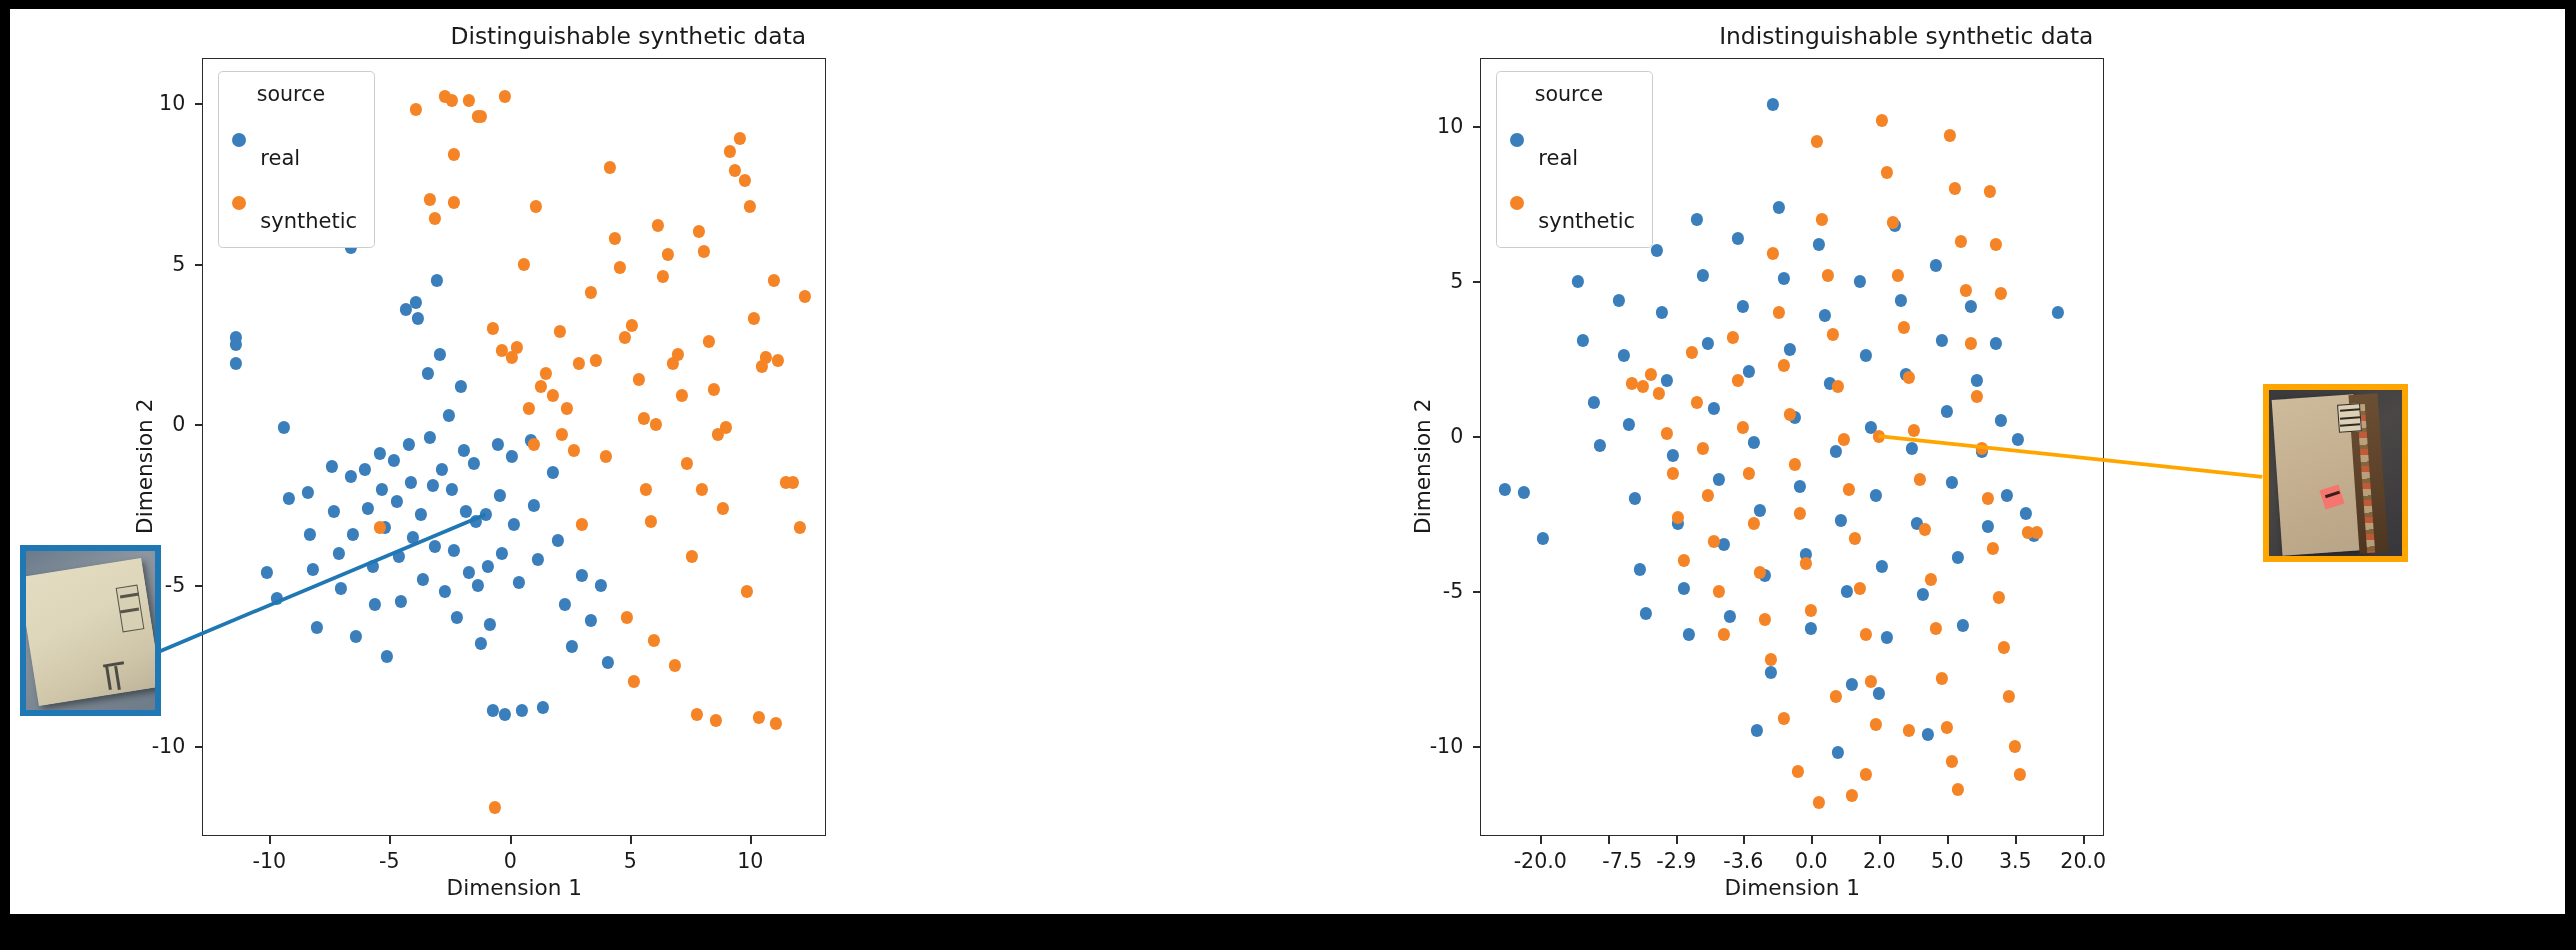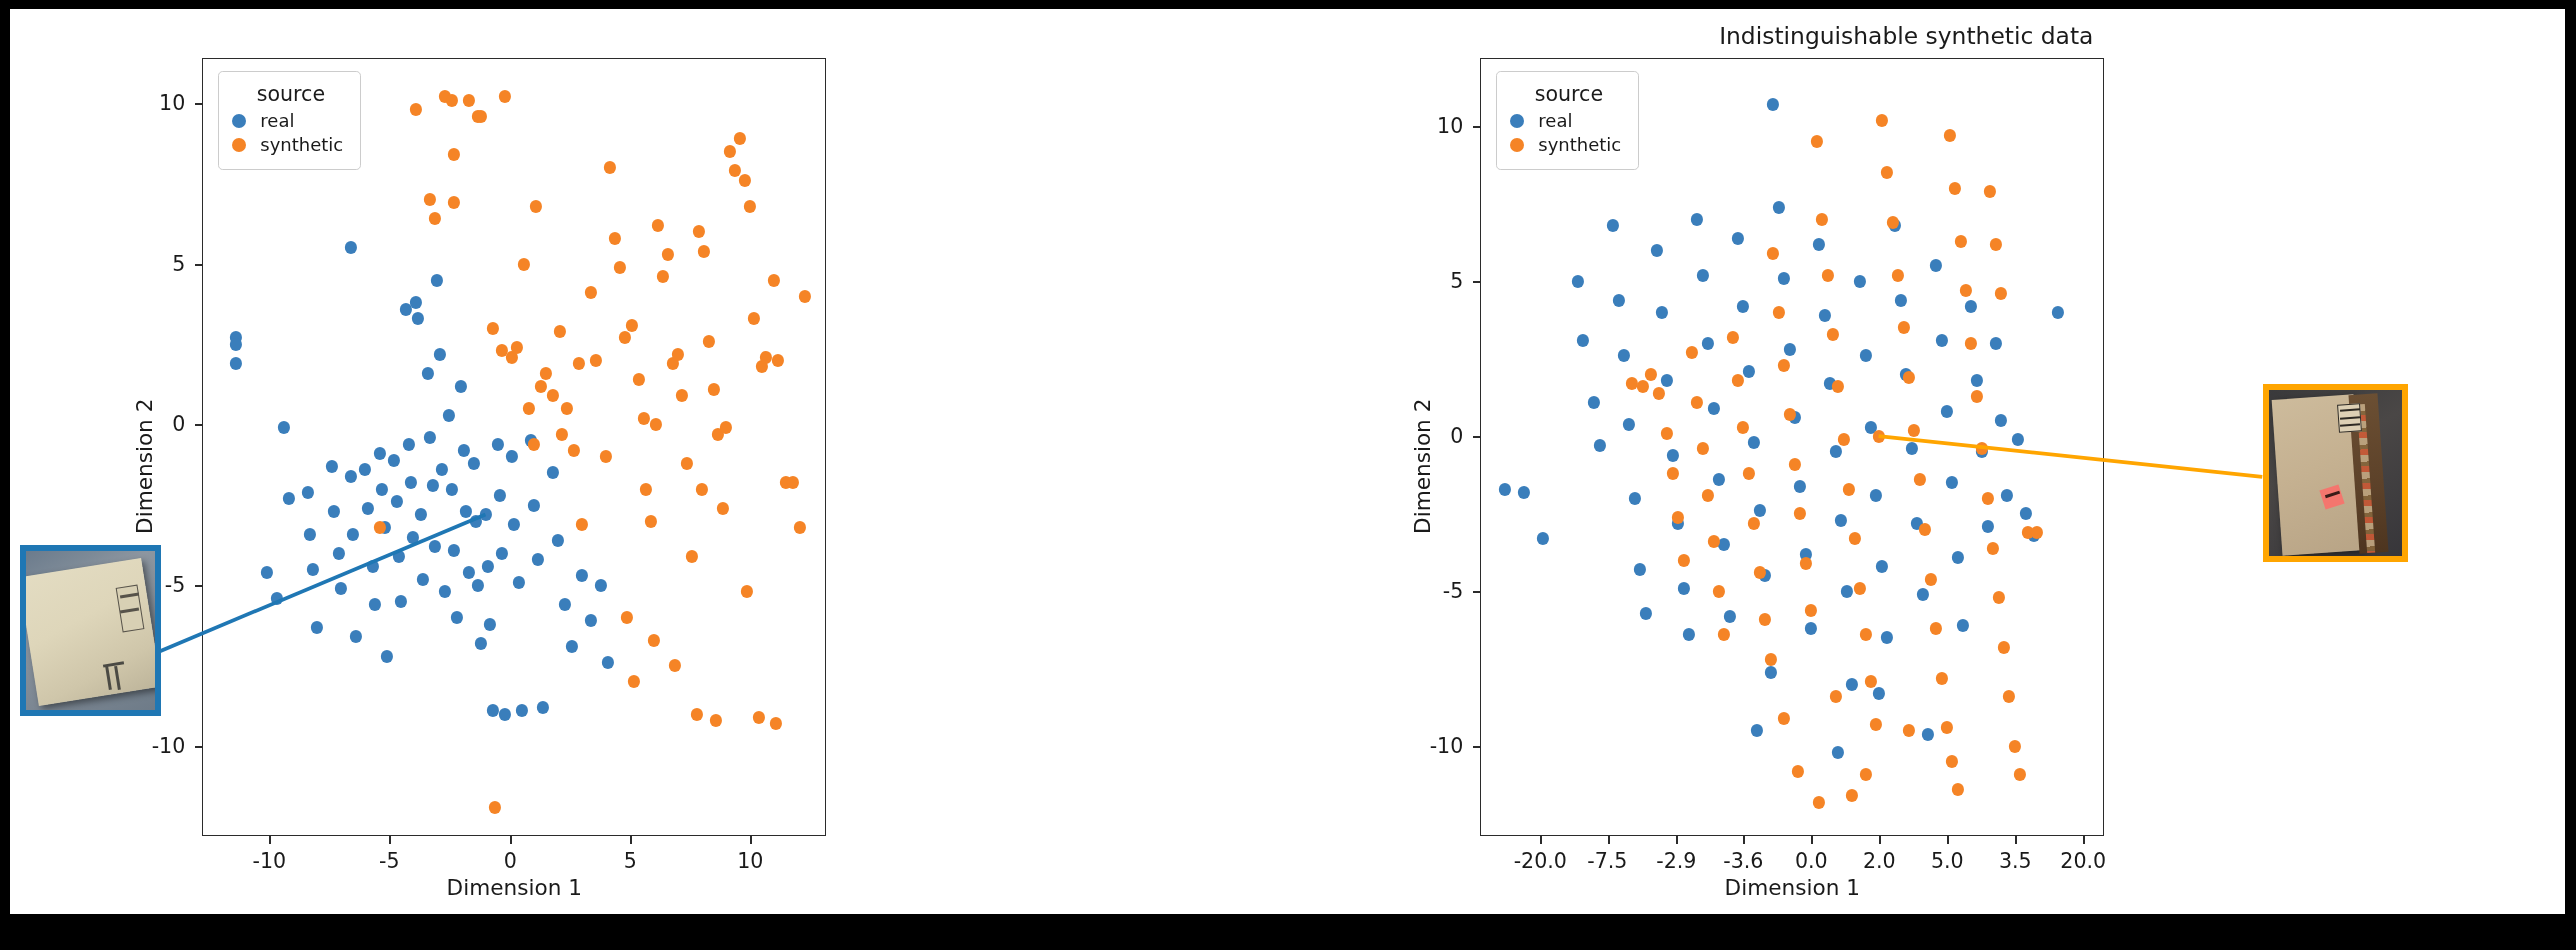--- a/index.html
+++ b/index.html
@@ -114,22 +114,23 @@
     align-items: center;
     margin: 2.8px 0;
   }
   .legend-dot {
     width: 14px; height: 14px;
     border-radius: 50%;
     margin-right: 14px;
     flex: 0 0 auto;
   }
   .legend-label {
-    font-size: 18px;
+    font-size: 21px;
     color: #1a1a1a;
+    margin-top: 36px;
   }
 
   
   .inset {
     position: absolute;
     z-index: 8;
   }
   .inset-frame {
     width: 100%; height: 100%;
     border-style: solid;
@@ -146,20 +147,21 @@
     z-index: 4;
   }
 </style>
 </head>
 <body>
 
 <div id="page">
   <div id="figure">
 
     <div class="panel panel-left">
+      <div class="plot-title" style="top:13px;left:37px;width:1162px;">Distinguishable synthetic data</div>
 
       <div class="axes" id="axes-left" style="left:192px;top:49px;width:624px;height:778px;"></div>
 
       <div class="axis-label-x" style="left:504px;top:866px;">Dimension 1</div>
       <div class="axis-label-y" style="left:122px;top:525px;">Dimension 2</div>
 
       <div class="inset" id="inset-left" style="left:9.4px;top:536px;width:141px;height:171px;">
         <div class="inset-frame" style="border-width:6.6px;border-color:#1f77b4;">
           <div class="inset-img" style="background:linear-gradient(150deg,#6b7b8c 0%,#7d8a97 18%,#8d96a0 30%,#6e7b88 100%);">
             <div style="position:absolute;left:2%;top:10%;width:96%;height:82%;
@@ -414,21 +416,21 @@
           <span class="legend-label">real</span>
         </div>
         <div class="legend-row">
           <span class="legend-dot" style="background:#f58426;"></span>
           <span class="legend-label">synthetic</span>
         </div>
       </div>
     <div class="tick-x" style="left: 252px; top: 827px;"></div>
         <div class="ticklabel-x" style="left: 252px; top: 840px;">-20.0</div>
         <div class="tick-x" style="left: 320px; top: 827px;"></div>
-        <div class="ticklabel-x" style="left: 319px; top: 840px;">-7.5</div>
+        <div class="ticklabel-x" style="left: 334px; top: 840px;">-7.5</div>
         <div class="tick-x" style="left: 388px; top: 827px;"></div>
         <div class="ticklabel-x" style="left: 388px; top: 840px;">-2.9</div>
         <div class="tick-x" style="left: 455px; top: 827px;"></div>
         <div class="ticklabel-x" style="left: 455px; top: 840px;">-3.6</div>
         <div class="tick-x" style="left: 523px; top: 827px;"></div>
         <div class="ticklabel-x" style="left: 523px; top: 840px;">0.0</div>
         <div class="tick-x" style="left: 591px; top: 827px;"></div>
         <div class="ticklabel-x" style="left: 591px; top: 840px;">2.0</div>
         <div class="tick-x" style="left: 659px; top: 827px;"></div>
         <div class="ticklabel-x" style="left: 659px; top: 840px;">5.0</div>

